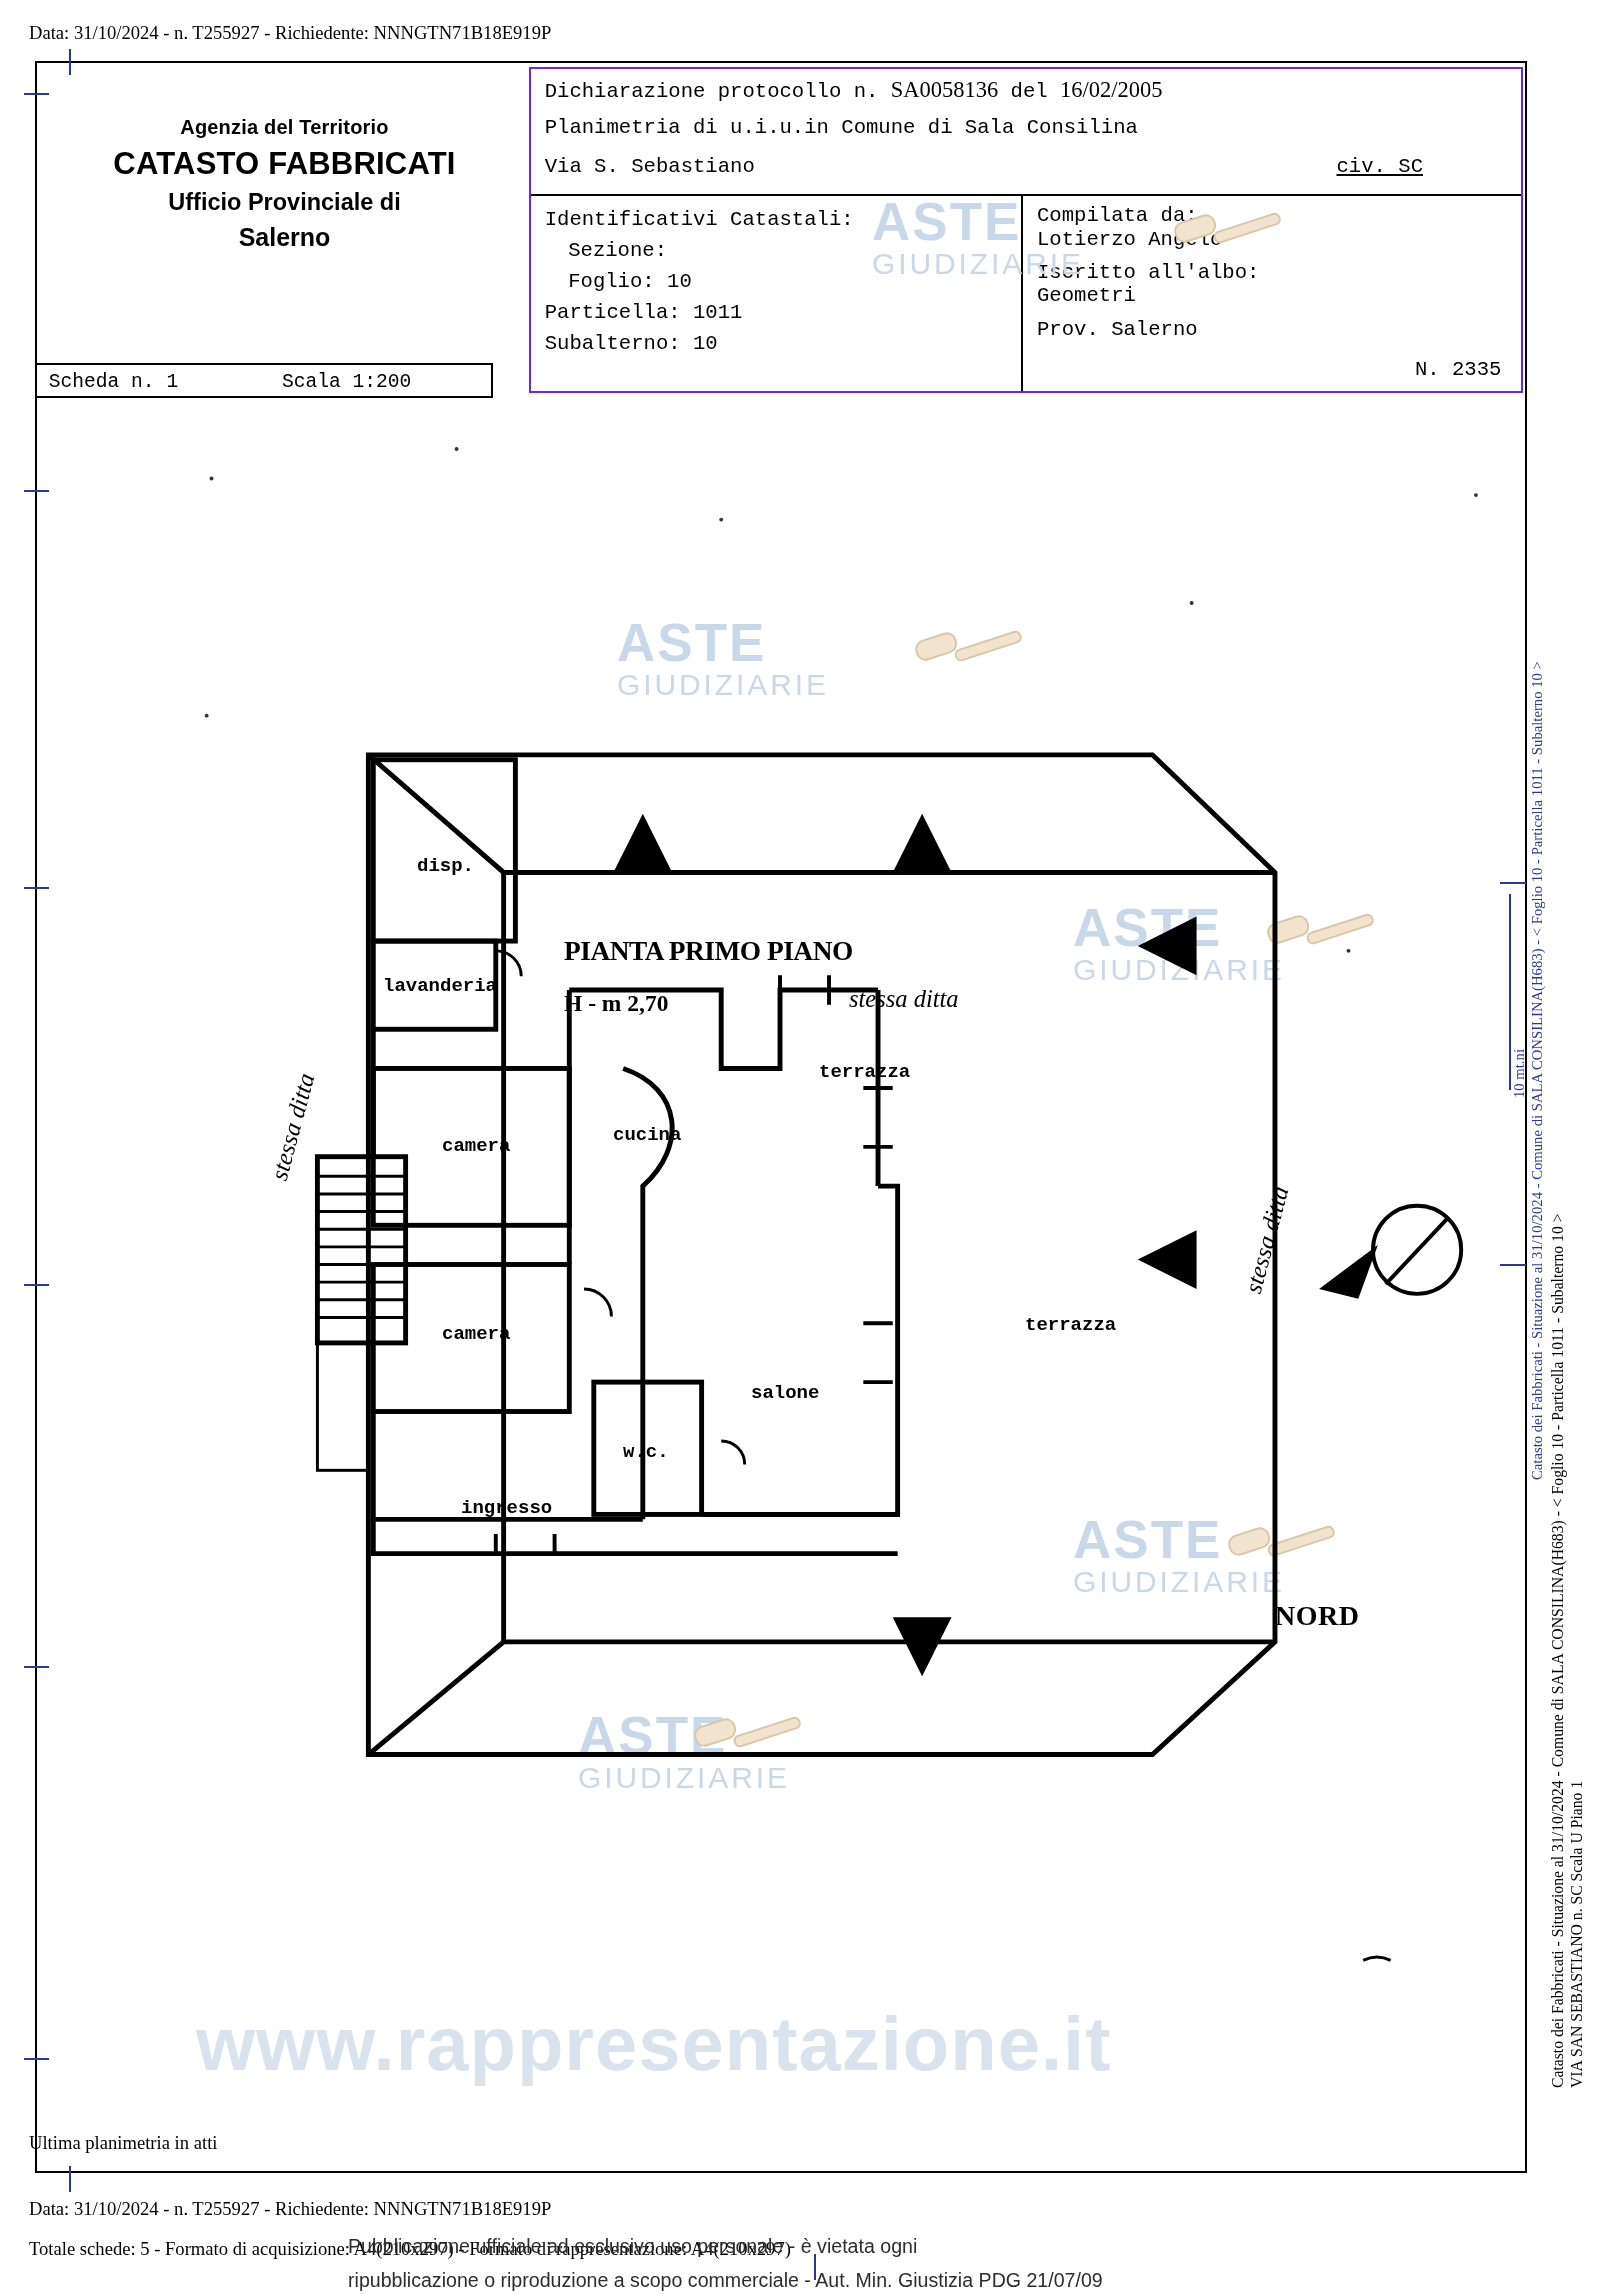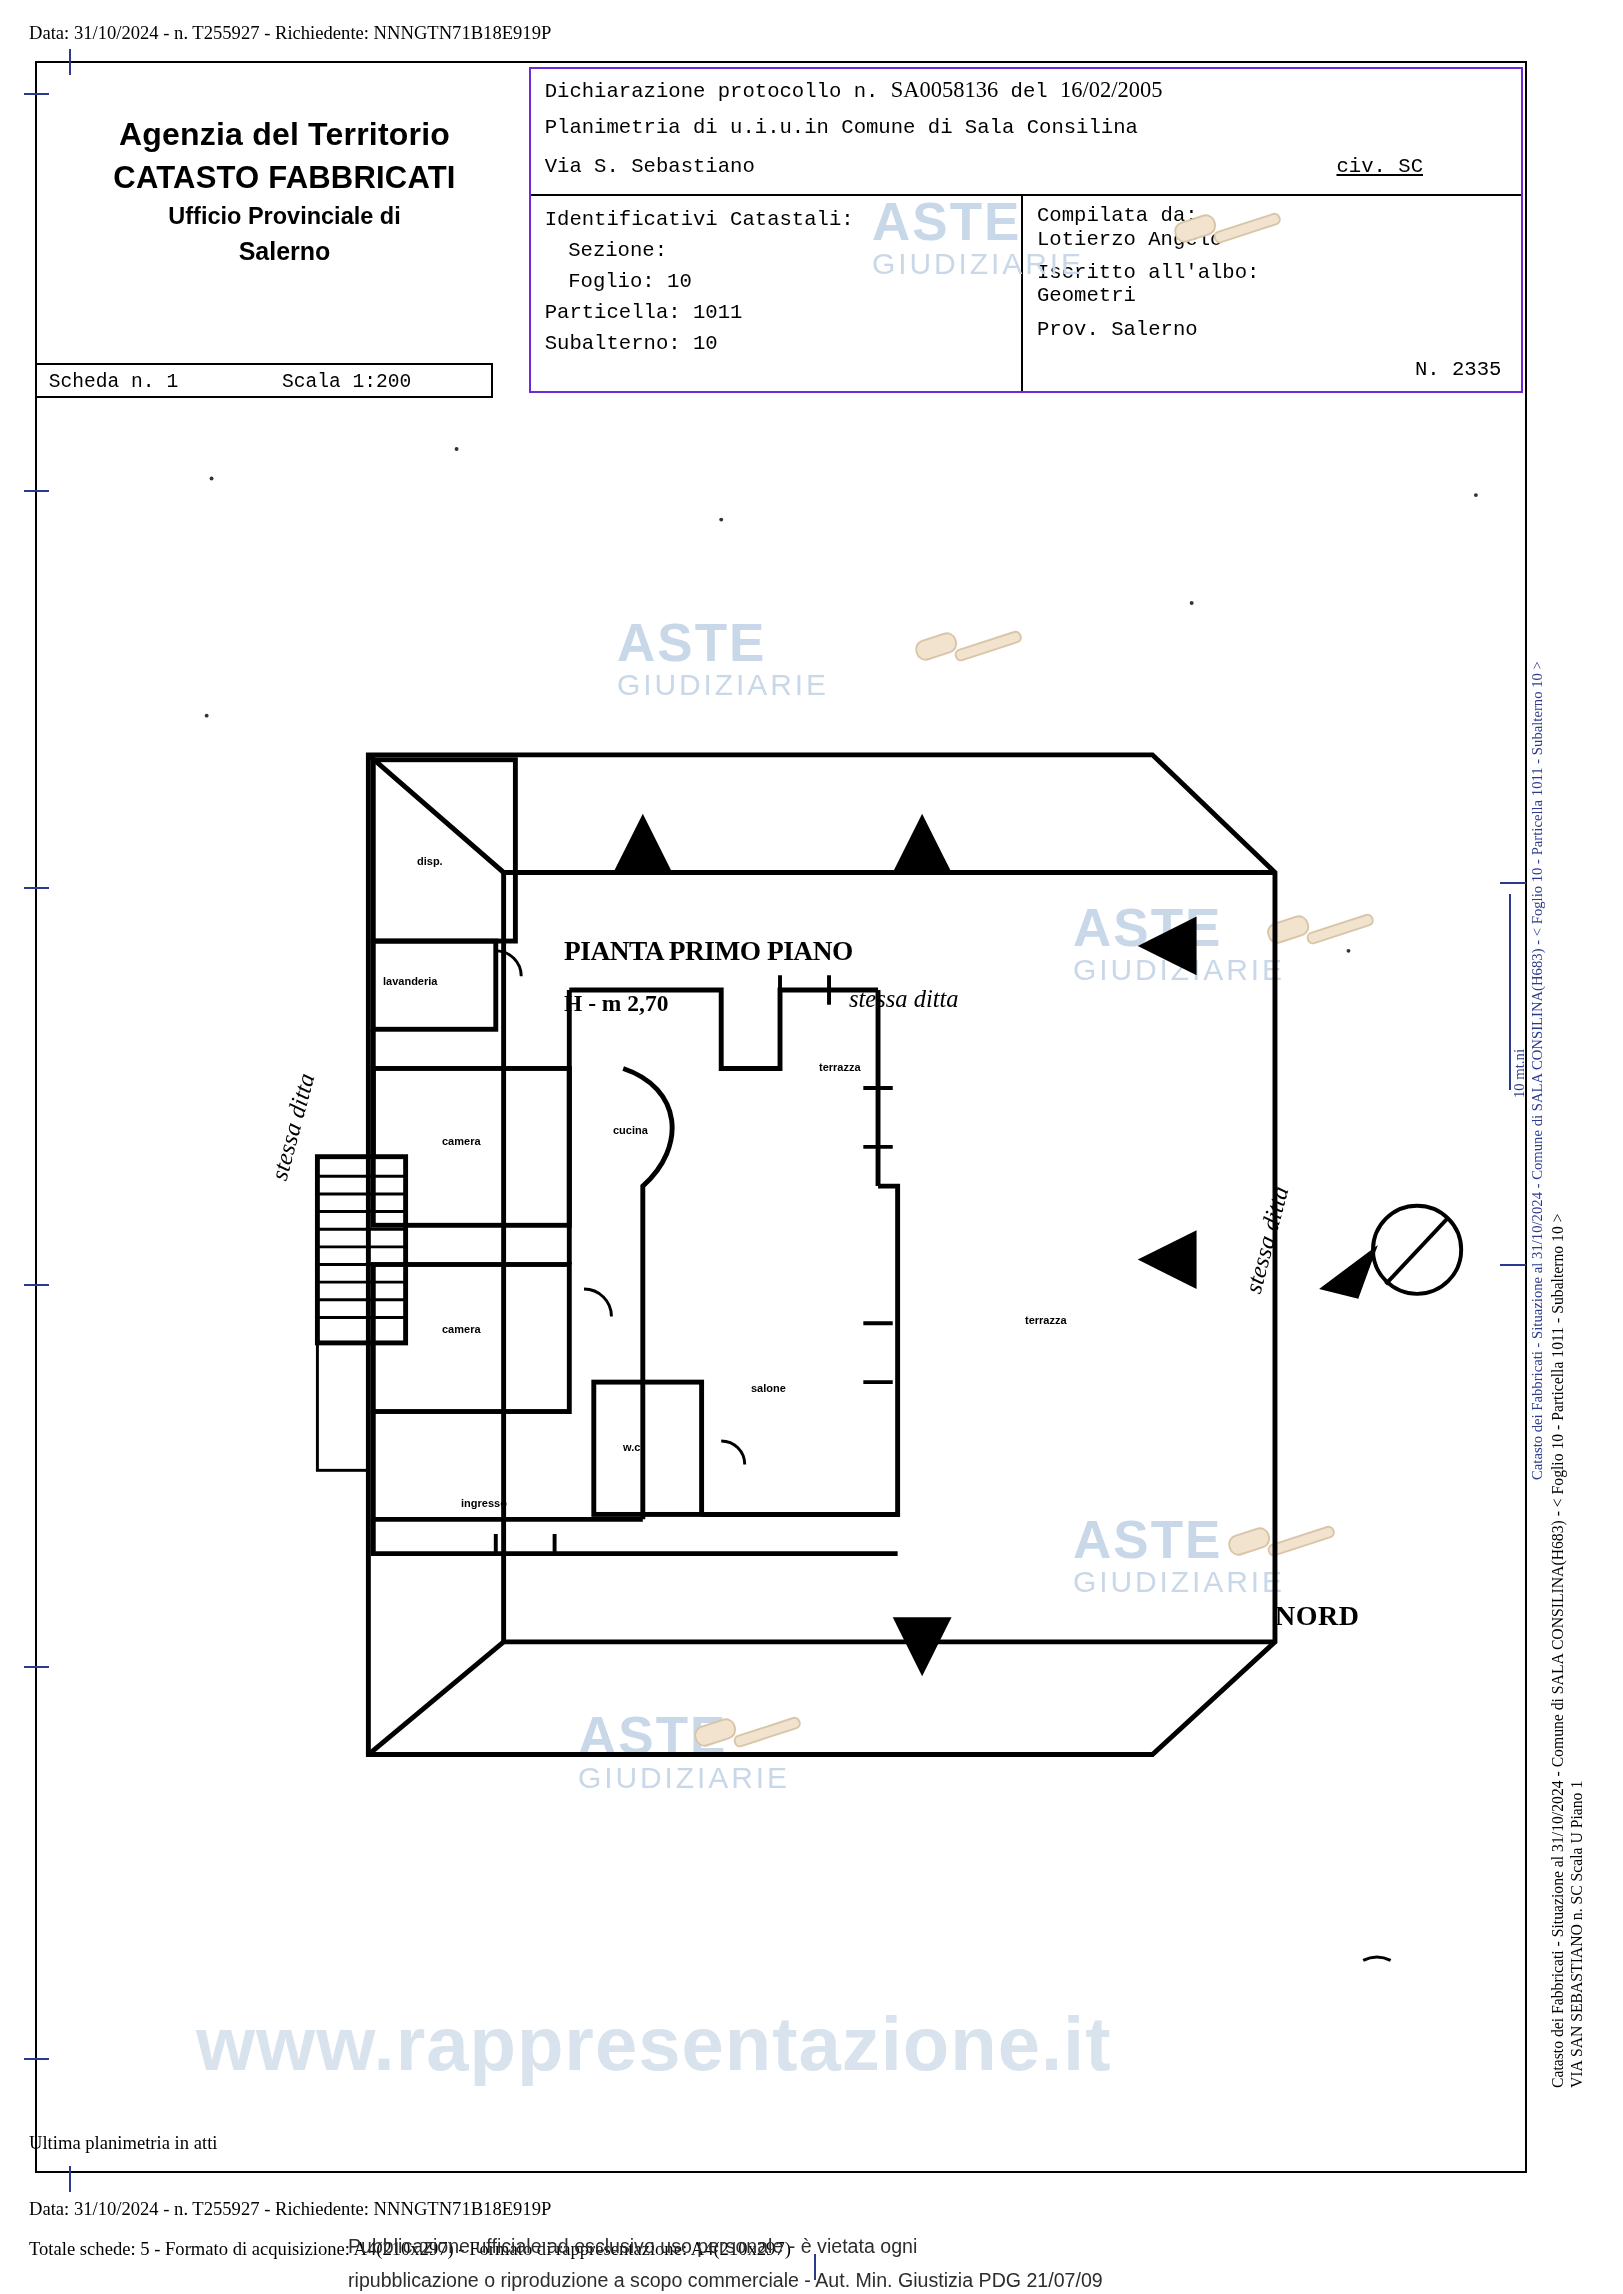--- a/index.html
+++ b/index.html
@@ -130,21 +130,21 @@
   .agency {
     position: absolute;
     left: 59px;
     top: 116px;
     width: 451px;
     text-align: center;
     font-family: "Liberation Sans", sans-serif;
     font-weight: bold;
     color: #000;
   }
-  .agency .l1 { font-size: 32px; letter-spacing: 0.2px; }
+  .agency .l1 { font-size: 20px; letter-spacing: 0.2px; }
   .agency .l2 { font-size: 31px; margin-top: 6.9px; letter-spacing: 0.2px; }
   .agency .l3 { font-size: 23.5px; margin-top: 6.9px; }
   .agency .l4 { font-size: 25px; margin-top: 6.9px; }
 
   
   .scheda {
     position: absolute;
     left: 35px;
     top: 363px;
     width: 458px;
@@ -234,22 +234,22 @@
   .hand-rot-left {
     transform: rotate(-75deg);
     transform-origin: left top;
   }
   .hand-rot-right {
     transform: rotate(-75deg);
     transform-origin: left top;
   }
   .room-label {
     position: absolute;
-    font-family: Liberation Sans, sans-serif;
-    font-size: 11px;
+    font-family: Liberation Mono, monospace;
+    font-size: 19px;
     font-weight: bold;
     white-space: nowrap;
   }
   .nord {
     position: absolute;
     left: 1240px;
     top: 1198px;
     font-family: "Liberation Serif", serif;
     font-weight: bold;
     font-size: 28px;

